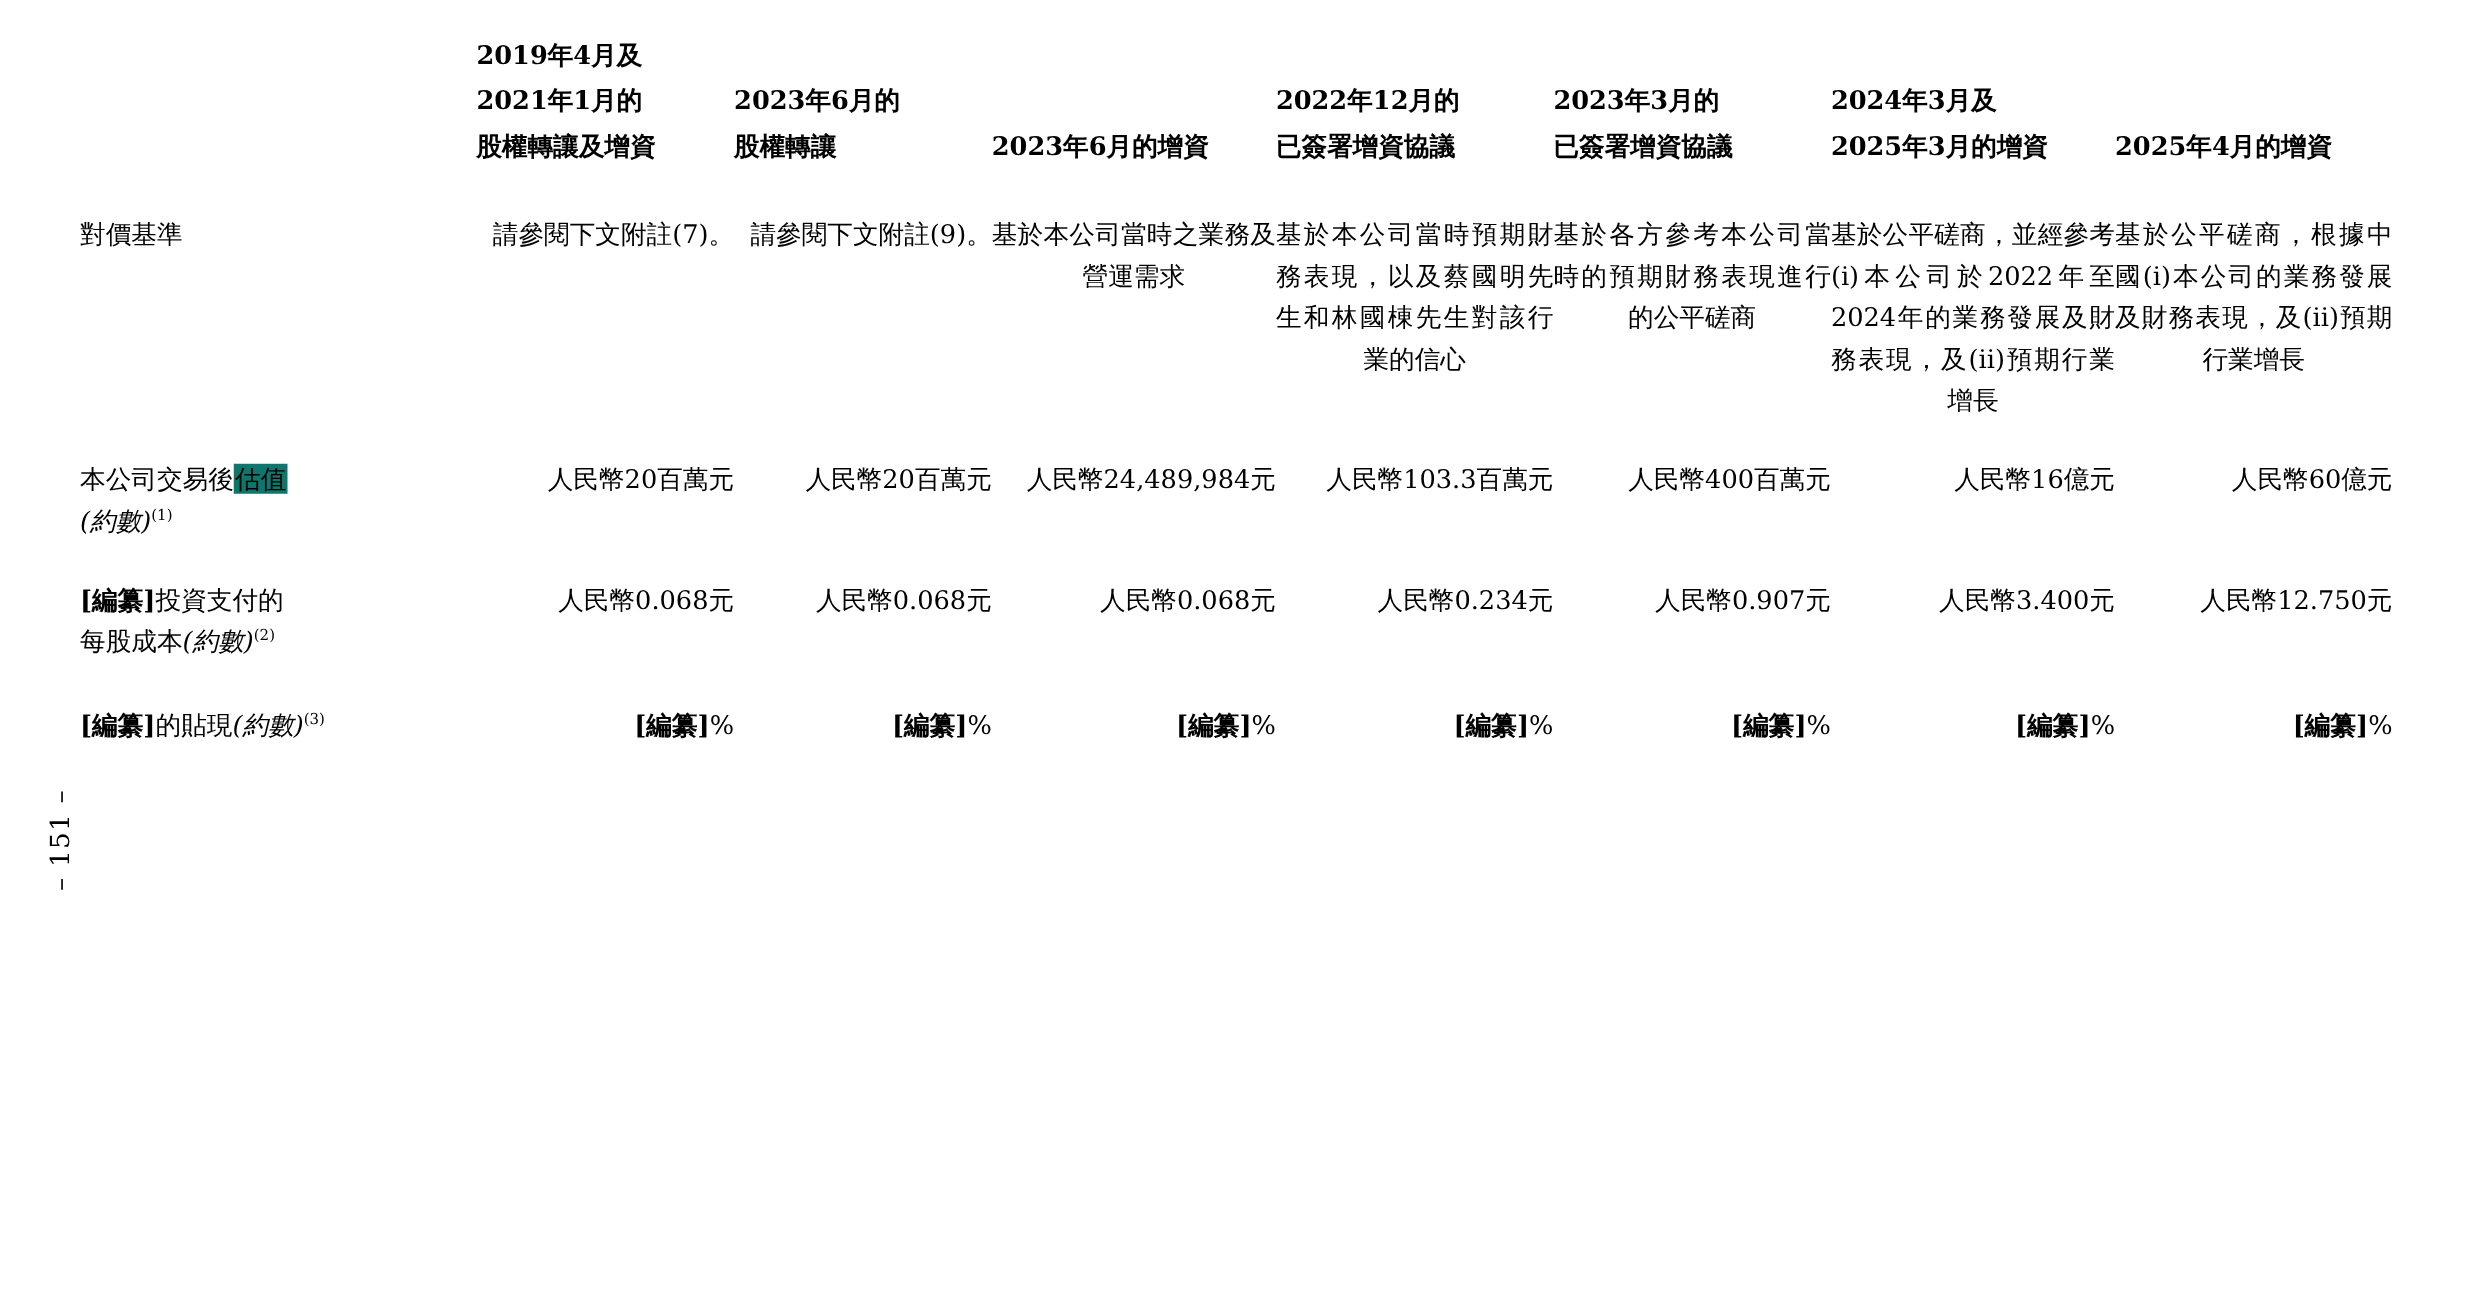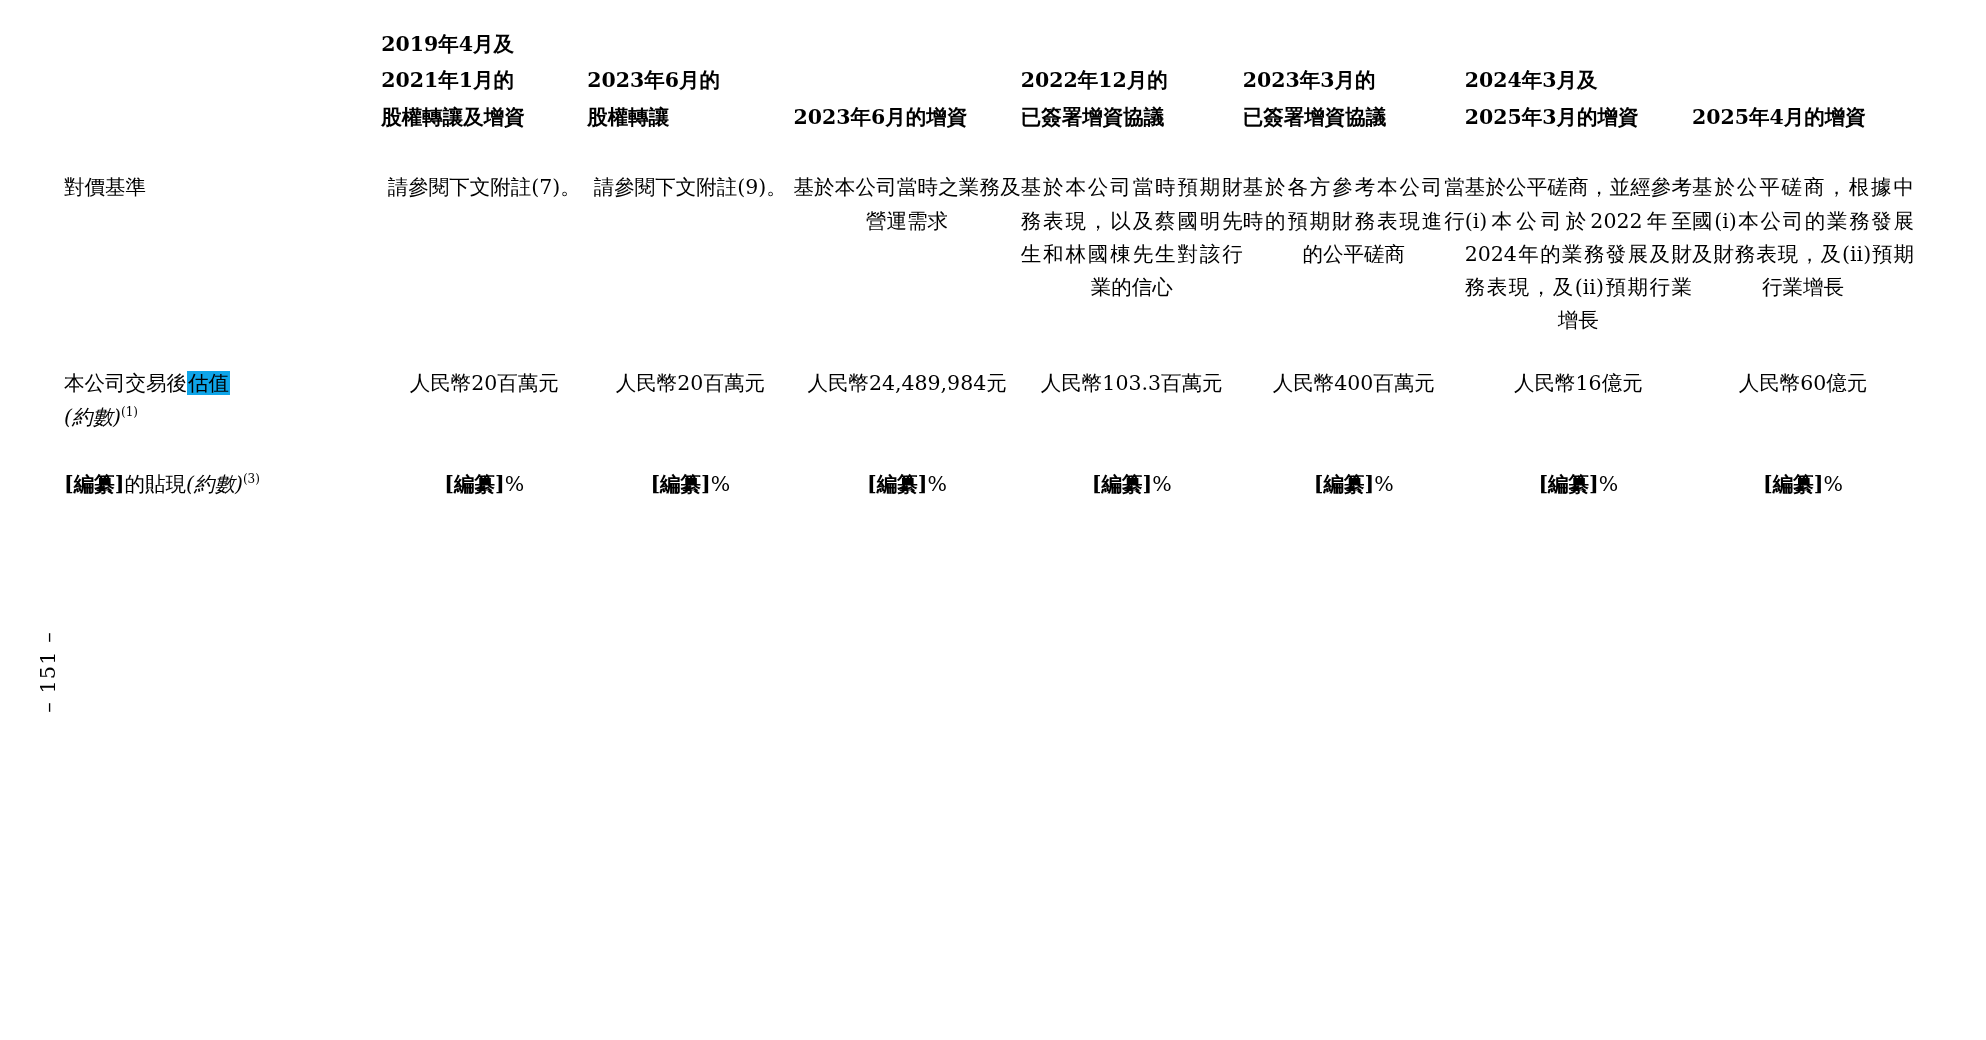--- a/index.html
+++ b/index.html
@@ -94,32 +94,32 @@
   }
 
   .val-cell {
     padding-right: 18px;
   }
   .val-just {
     text-align: justify;
     text-align-last: center;
   }
   .val-left {
-    text-align: center;
+    text-align: right;
   }
 
   .bold { font-weight: bold; }
   .ital { font-style: italic; }
   sup {
     font-size: 12px;
     vertical-align: super;
     line-height: 0;
   }
   .hl {
-    background: #0ea5e9;
+    background: #0f766e;
     padding: 0 1px;
   }
 
   .lockup-cell {
     white-space: nowrap;
   }
 </style>
 </head>
 <body>
 
@@ -189,20 +189,33 @@
       </td>
       <td class="val-cell val-left">人民幣20百萬元</td>
       <td class="val-cell val-left">人民幣20百萬元</td>
       <td class="val-cell val-left">人民幣24,489,984元</td>
       <td class="val-cell val-left">人民幣103.3百萬元</td>
       <td class="val-cell val-left">人民幣400百萬元</td>
       <td class="val-cell val-left">人民幣16億元</td>
       <td class="val-cell val-left">人民幣60億元</td>
     </tr>
 
+    <tr class="body-row">
+      <td class="label-cell">
+        <span class="bold">[編纂]</span><span>投資支付的</span>
+        <span class="label-indent"><span>每股成本</span><span class="ital">(約數)</span><sup>(2)</sup></span>
+      </td>
+      <td class="val-cell val-left">人民幣0.068元</td>
+      <td class="val-cell val-left">人民幣0.068元</td>
+      <td class="val-cell val-left">人民幣0.068元</td>
+      <td class="val-cell val-left">人民幣0.234元</td>
+      <td class="val-cell val-left">人民幣0.907元</td>
+      <td class="val-cell val-left">人民幣3.400元</td>
+      <td class="val-cell val-left">人民幣12.750元</td>
+    </tr>
 
     <tr class="body-row tight">
       <td class="label-cell">
         <span class="bold">[編纂]</span><span>的貼現</span><span class="ital">(約數)</span><sup>(3)</sup>
       </td>
       <td class="val-cell val-left"><span class="bold">[編纂]</span><span>%</span></td>
       <td class="val-cell val-left"><span class="bold">[編纂]</span><span>%</span></td>
       <td class="val-cell val-left"><span class="bold">[編纂]</span><span>%</span></td>
       <td class="val-cell val-left"><span class="bold">[編纂]</span><span>%</span></td>
       <td class="val-cell val-left"><span class="bold">[編纂]</span><span>%</span></td>

